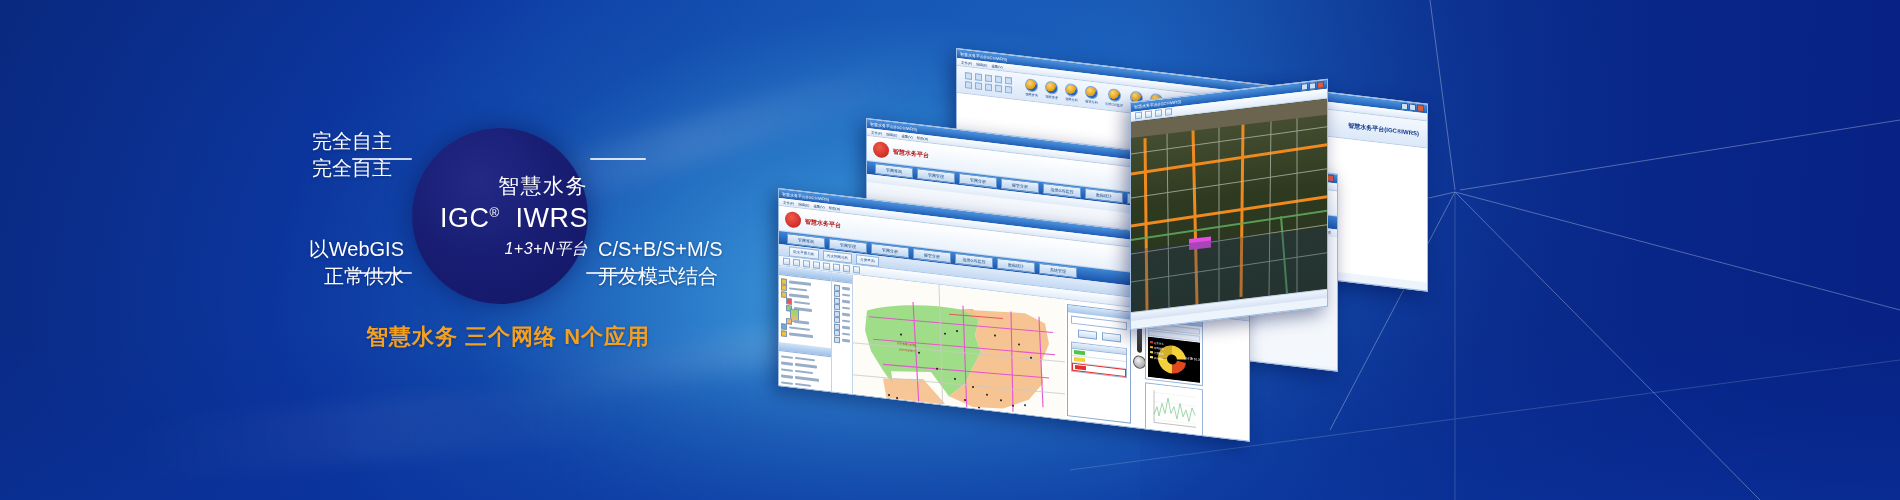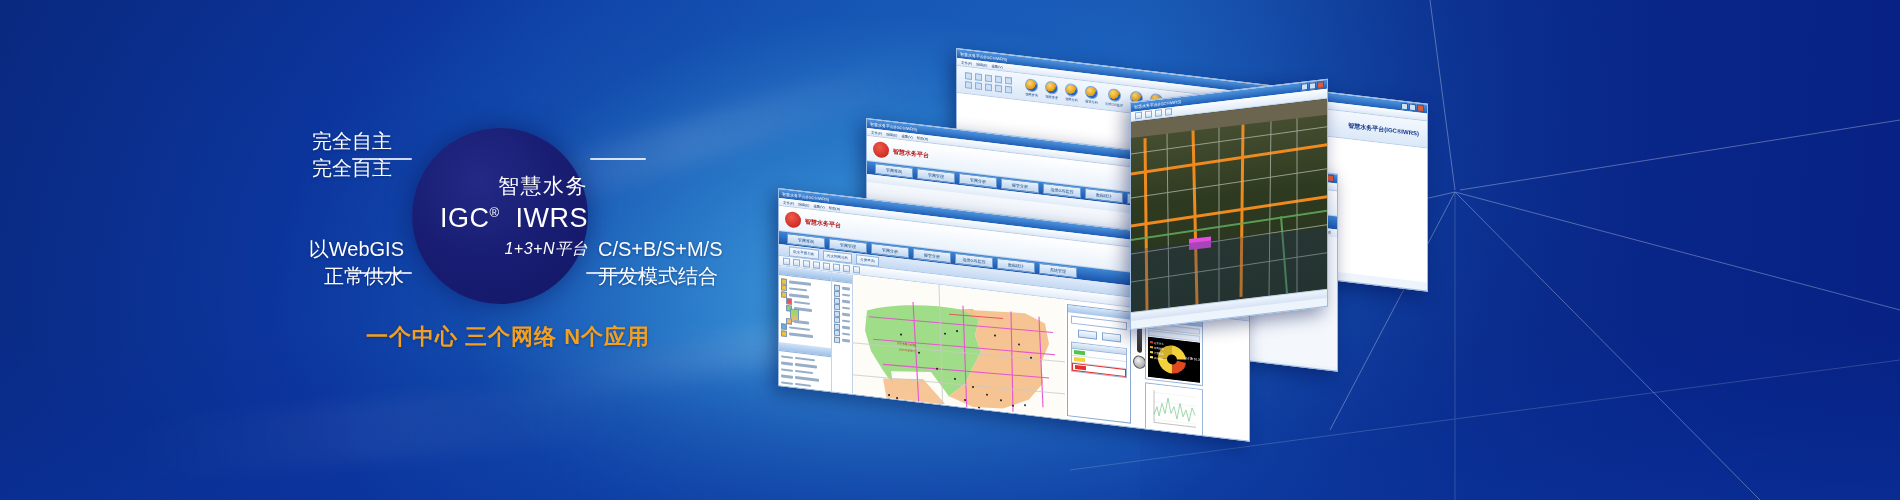--- a/index.html
+++ b/index.html
@@ -621,15 +621,15 @@
     <div>C/S+B/S+M/S</div>
     <div>开发模式结合</div>
   </div>
 
   <div class="hub">
     <div class="hub-cn">智慧水务</div>
     <div class="hub-en"><span>IGC</span><sup>®</sup>&nbsp;&nbsp;<span>IWRS</span></div>
     <div class="hub-sub">1+3+N平台</div>
   </div>
 
-  <div class="tagline">一个中心  三个网络  N个应用</div>
+  <div class="tagline">智慧水务  三个网络  N个应用</div>
 
 </div>
 
 </body></html>

